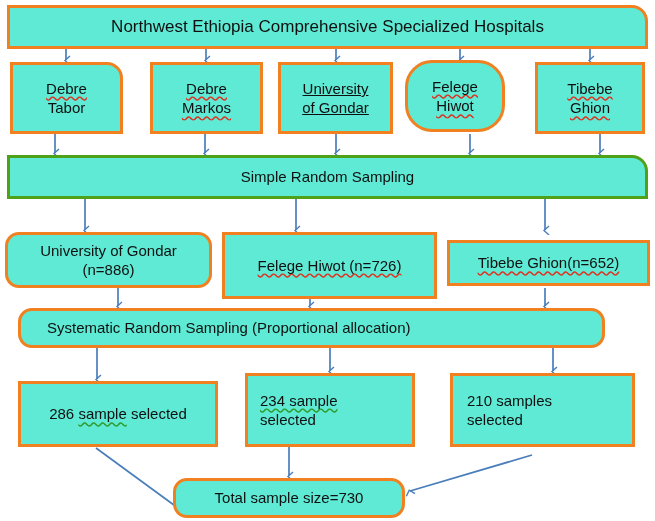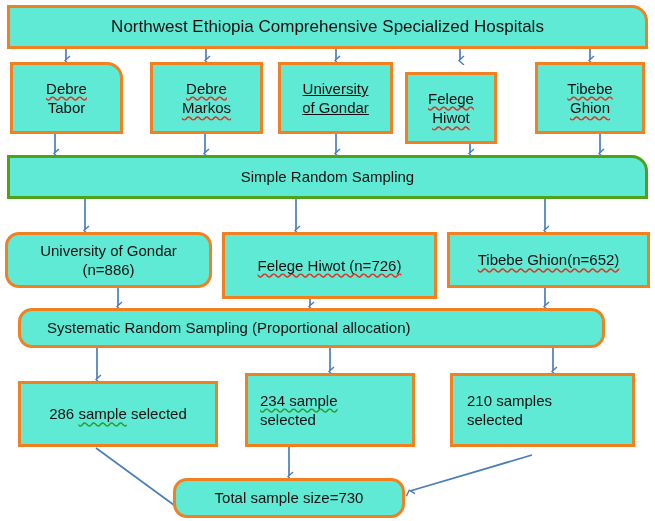--- a/index.html
+++ b/index.html
@@ -49,26 +49,26 @@
     position: absolute;
     left: 0; top: 0;
     width: 655px; height: 521px;
     z-index: 1;
     pointer-events: none;
   }
   #n-top    { left: 7px;   top: 5px;   width: 641px; height: 44px;  font-size: 17px; }
   #n-dt     { left: 10px;  top: 62px;  width: 113px; height: 72px;  }
   #n-dm     { left: 150px; top: 62px;  width: 113px; height: 72px;  }
   #n-uog    { left: 278px; top: 62px;  width: 115px; height: 72px; text-decoration: underline;  }
-  #n-fh     { left: 405px; top: 72px;  width: 92px; height: 72px;  }
+  #n-fh     { left: 405px; top: 60px;  width: 100px; height: 72px; border-radius: 27px;  }
   #n-tg     { left: 535px; top: 62px;  width: 110px; height: 72px;  }
   #n-srs    { left: 7px;   top: 155px; width: 641px; height: 44px;  }
   #n-uog2   { left: 5px;   top: 232px; width: 207px; height: 56px;  }
   #n-fh2    { left: 222px; top: 232px; width: 215px; height: 67px;  }
-  #n-tg2    { left: 447px; top: 232px; width: 203px; height: 56px;  }
+  #n-tg2    { left: 447px; top: 240px; width: 203px; height: 46px;  }
   #n-sys    { left: 18px;  top: 308px; width: 587px; height: 40px;  padding-left: 26px; }
   #n-s286   { left: 18px;  top: 381px; width: 200px; height: 66px;  }
   #n-s234   { left: 245px; top: 373px; width: 170px; height: 74px;  justify-content: flex-start; text-align: left; padding-left: 12px; }
   #n-s210   { left: 450px; top: 373px; width: 185px; height: 74px;  justify-content: flex-start; text-align: left; padding-left: 14px; align-items: center; }
   #n-total  { left: 173px; top: 478px; width: 232px; height: 40px;  }
 </style>
 </head>
 <body>
 
 <div id="canvas">

